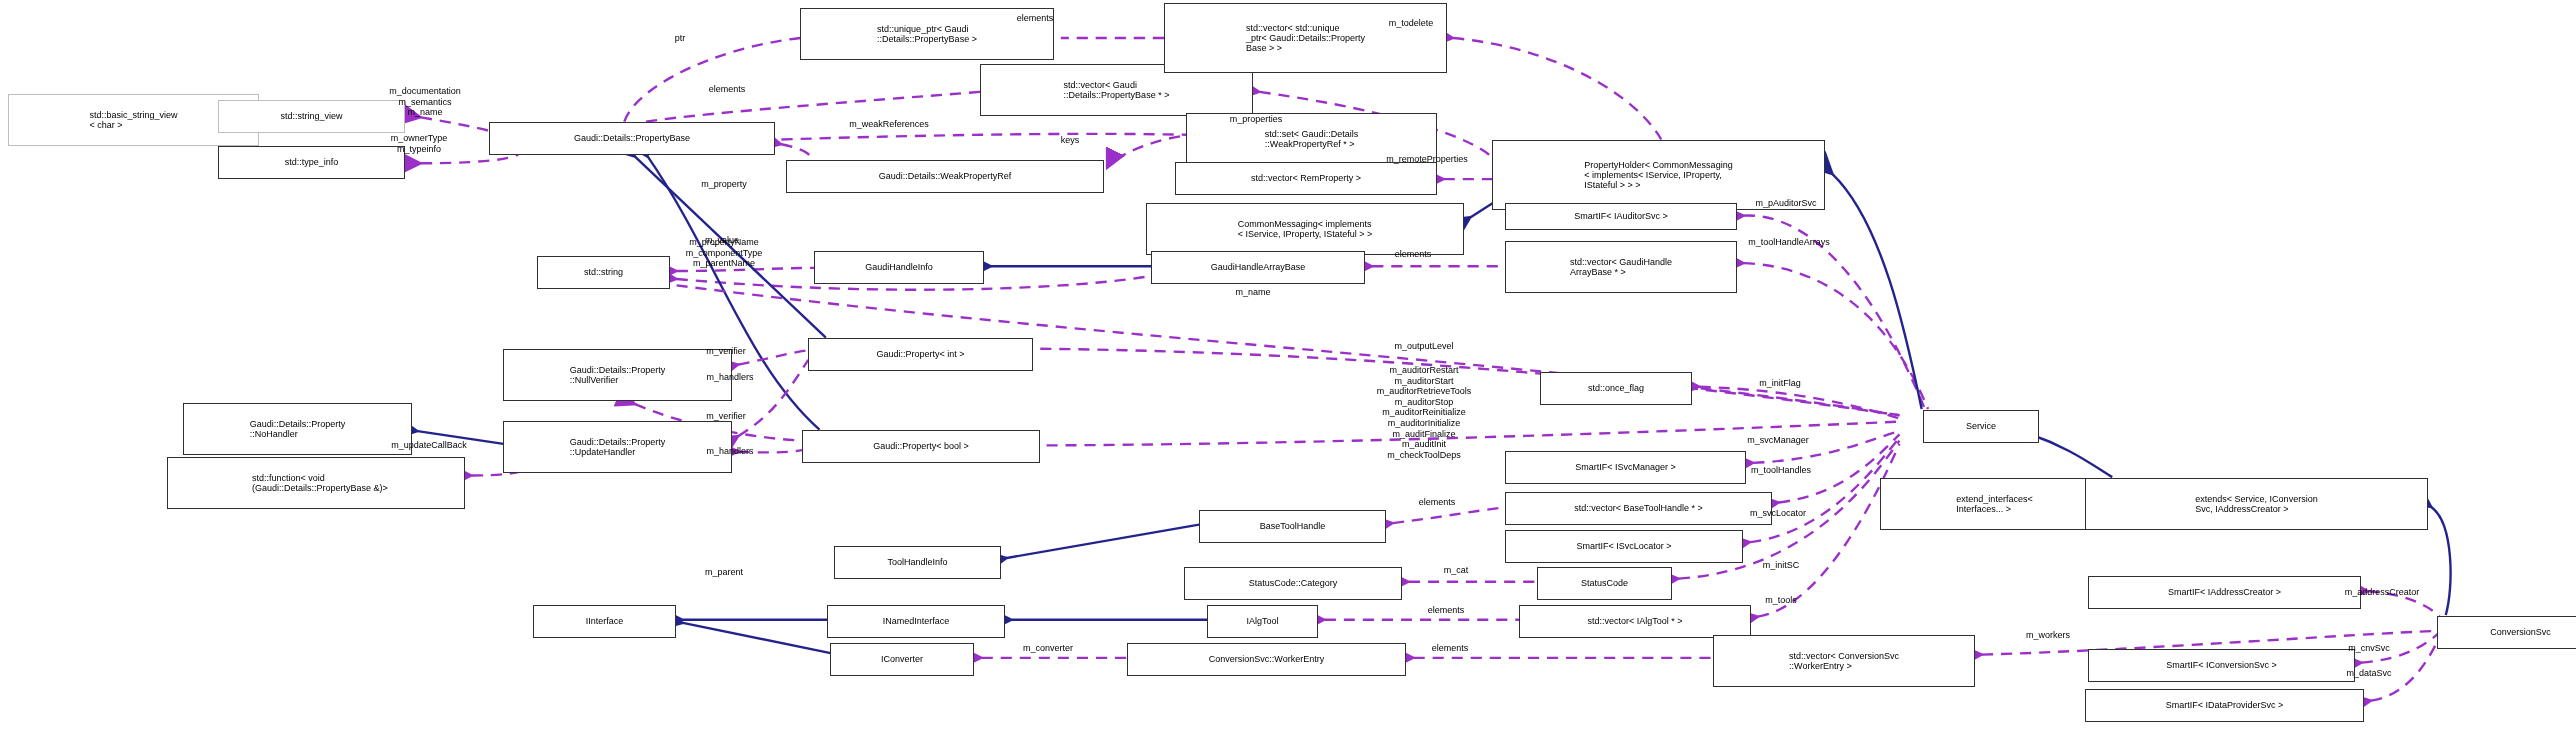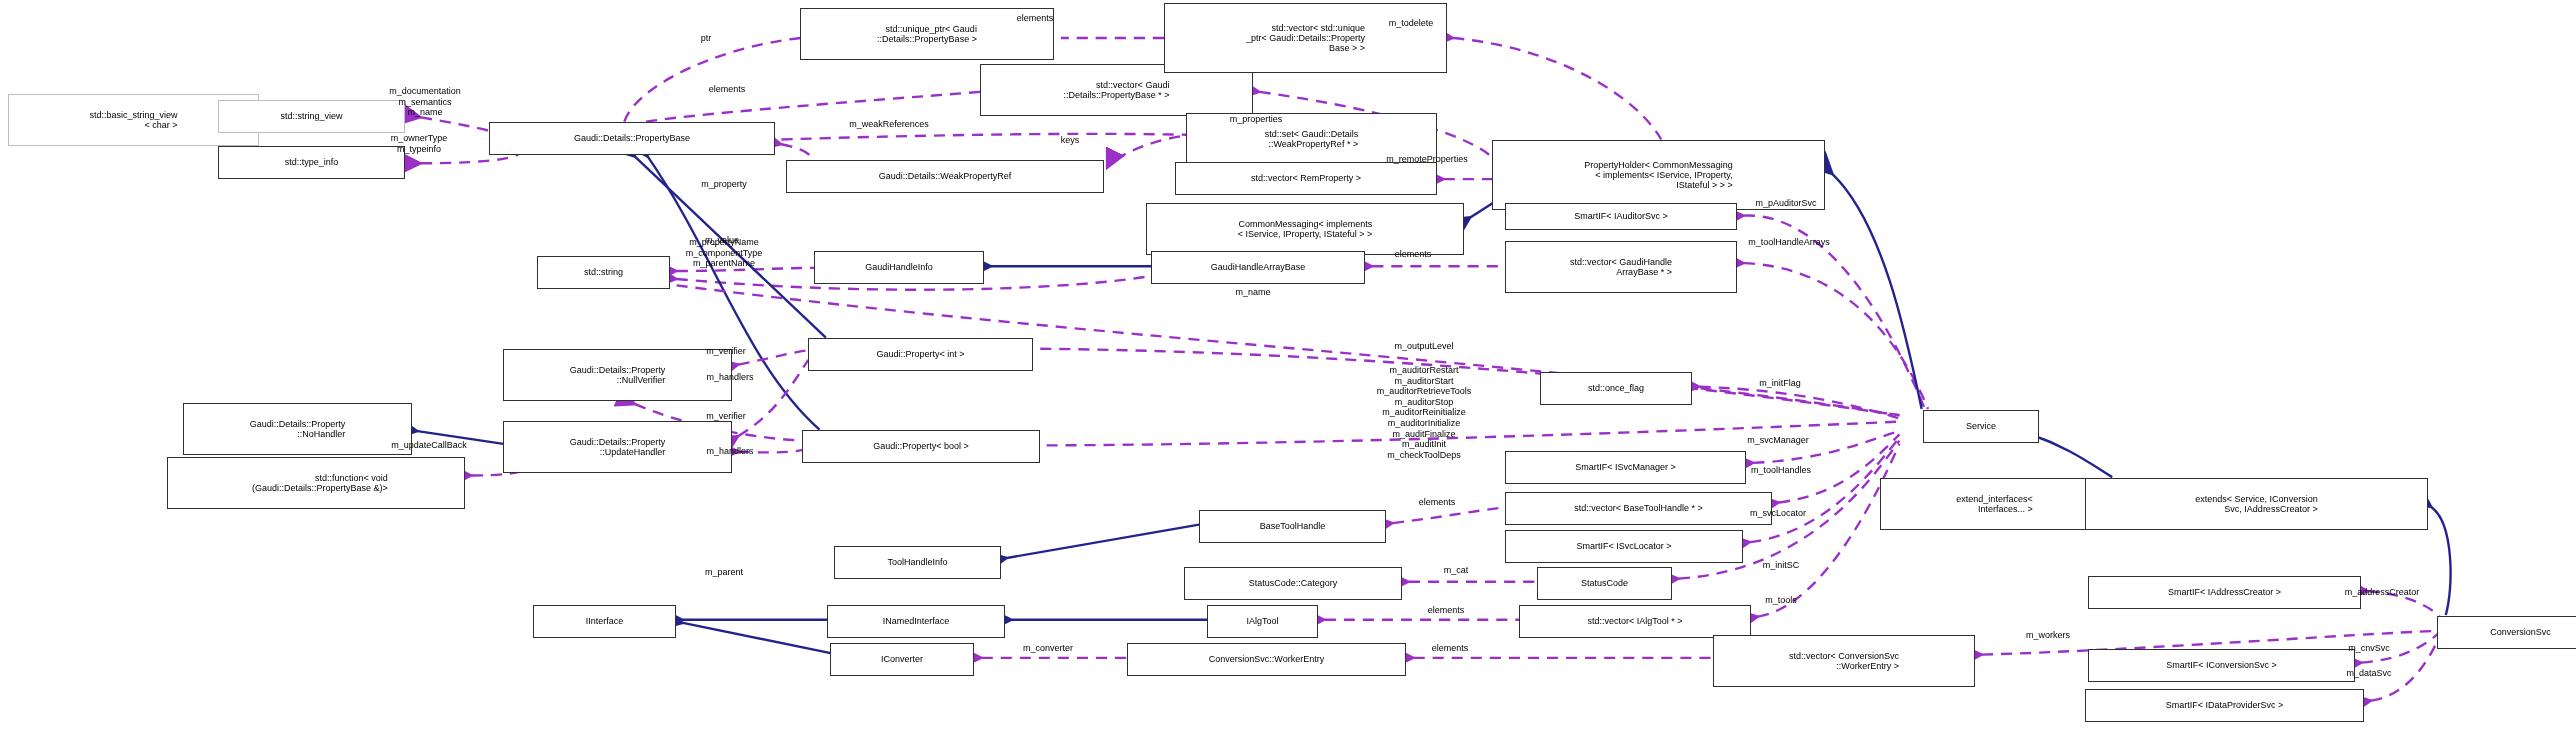--- a/index.html
+++ b/index.html
@@ -1,20 +1,20 @@
 <!DOCTYPE html>
 <html style="font-size:12.7px"><head>
 <meta charset="utf-8">
 <style>
   html,body{margin:0;padding:0;background:#ffffff;}
   #canvas{position:relative;width:2576px;height:745px;background:#ffffff;
           font-family:"Liberation Sans","DejaVu Sans",sans-serif;overflow:hidden;}
   .node{position:absolute;box-sizing:border-box;background:#ffffff;
         border:0.8px solid #404040;display:flex;align-items:center;
-        justify-content:center;text-align:right;line-height:1.12;
+        justify-content:center;text-align:left;line-height:1.12;
         color:#000000;font-size:9px;padding:0.8px 2.4px;white-space:pre-line;}
   .node.thick{border-width:1.3px;border-color:#303030;}
   .node.light{border-color:#bdbdbd;}
   .edgelabel{position:absolute;font-size:9px;color:#000000;
              white-space:pre-line;text-align:center;line-height:1.18;
              transform:translateX(-50%);}
   svg.wires{position:absolute;left:0;top:0;width:2576px;height:745px;
             pointer-events:none;}
   .usage{fill:none;stroke:#9b30c8;stroke-width:1.5;stroke-dasharray:7,5;}
   .inherit{fill:none;stroke:#23238e;stroke-width:1.5;}
@@ -202,21 +202,21 @@
       <div class="node thick" style="left: 1519px; top: 605px; width: 232px; height: 33px;">std::vector&lt; IAlgTool * &gt;</div>
       <div class="node thick" style="left: 2437px; top: 616px; width: 167px; height: 33px;">ConversionSvc</div>
       <div class="node thick" style="left: 830px; top: 643px; width: 144px; height: 33px;">IConverter</div>
       <div class="node thick" style="left: 1127px; top: 643px; width: 279px; height: 33px;">ConversionSvc::WorkerEntry</div>
       <div class="node thick" style="left: 1713px; top: 635px; width: 262px; height: 52px;">std::vector&lt; ConversionSvc
 ::WorkerEntry &gt;</div>
       <div class="node thick" style="left: 2088px; top: 649px; width: 267px; height: 33px;">SmartIF&lt; IConversionSvc &gt;</div>
       <div class="node thick" style="left: 2085px; top: 689px; width: 279px; height: 33px;">SmartIF&lt; IDataProviderSvc &gt;</div>
     </div>
   <div id="labels-layer">
-      <div class="edgelabel" style="left: 680px; top: 33px; margin-left: 26px;">ptr</div>
+      <div class="edgelabel" style="left: 680px; top: 33px;">ptr</div>
       <div class="edgelabel" style="left: 1035px; top: 12.7px;">elements</div>
       <div class="edgelabel" style="left: 727px; top: 84px;">elements</div>
       <div class="edgelabel" style="left: 1411px; top: 17.5px;">m_todelete</div>
       <div class="edgelabel" style="left: 1256px; top: 114px;">m_properties</div>
       <div class="edgelabel" style="left: 425px; top: 86px;">m_documentation
 m_semantics
 m_name</div>
       <div class="edgelabel" style="left: 419px; top: 133px;">m_ownerType
 m_typeinfo</div>
       <div class="edgelabel" style="left: 889px; top: 119px;">m_weakReferences</div>

